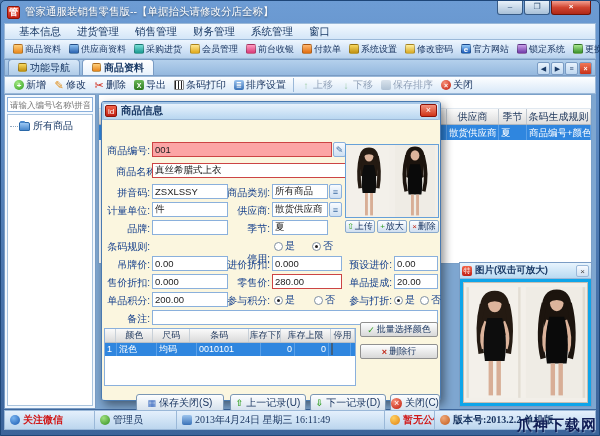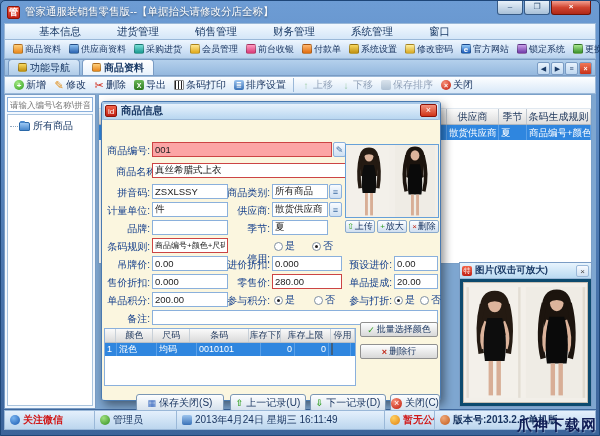--- a/index.html
+++ b/index.html
@@ -11,21 +11,21 @@
   .titlebar { position:absolute; left:0; top:0; right:0; height:22px; display:flex; align-items:center; padding:0 6px; color:#fff; }
   .applogo { width:13px; height:13px; border-radius:2px; background:linear-gradient(#f4664a,#c01f14); border:1px solid #8c1208; color:#fff; font-size:9px; font-weight:bold; display:flex; align-items:center; justify-content:center; margin-right:5px; flex:0 0 auto;}
   .apptitle { font-size:10.5px; text-shadow:0 1px 2px rgba(0,0,0,.5); white-space:nowrap; overflow:hidden; }
   .winbtns { position:absolute; right:8px; top:0; display:flex; }
   .wbtn { height:14px; border:1px solid #365a86; border-top:none; border-radius:0 0 3px 3px; background:linear-gradient(#e8f1fa,#b8cde2 50%,#9ab4cе); background:linear-gradient(#e8f1fa,#a8c0d8); color:#2a4a70; font-size:8px; line-height:12px; text-align:center; margin-left:1px; }
   .wbtn.min,.wbtn.max { width:26px; }
   .wbtn.cls { width:40px; background:linear-gradient(#f4a090,#d04430 50%,#b02818); color:#fff; border-color:#701408; font-weight:bold; }
 
   
   .menubar { position:absolute; left:3px; right:3px; top:22px; height:17px; background:linear-gradient(#f2f8fe,#d4e6f8); border:1px solid #9ab8d8; display:flex; align-items:center; padding-left:6px; }
-  .menuitem { color:#1a3a66; font-size:10.5px; padding:1px 8px;margin-left:20px; }
+  .menuitem { color:#1a3a66; font-size:10.5px; padding:1px 8px; }
 
   
   .toolbar { position:absolute; left:3px; right:3px; top:39px; height:19px; background:linear-gradient(#eef6fe,#cadef4 70%,#b8d2ec); border:1px solid #9ab8d8; border-top:none; display:flex; align-items:center; padding-left:4px; }
   .tbtn { display:flex; align-items:center; padding:1px 3px; color:#16325e; font-size:9px; white-space:nowrap; border:1px solid transparent; border-radius:2px; }
   .ticon { width:10px; height:10px; border-radius:2px; margin-right:2px; flex:0 0 auto; border:1px solid rgba(0,0,0,.25); }
   .c-orange { background:linear-gradient(#ffcf7a,#e8861c); }
   .c-blue   { background:linear-gradient(#8cc0f0,#2a62b0); }
   .c-teal   { background:linear-gradient(#7ae0d8,#189890); }
   .c-yellow { background:linear-gradient(#ffe890,#e0a818); }
   .c-pink   { background:linear-gradient(#ff9cc0,#d83878); }
@@ -75,21 +75,21 @@
 
   
   .bggrid { position:absolute; left:94px; right:4px; top:0; height:170px; background:#fff; border:1px solid #7aa0c8; overflow:hidden; }
   .bgstrip { height:14px; background:#fff; border-bottom:1px solid #e0e8f0; }
   .bghead { display:flex; height:16px; background:linear-gradient(#fbfbfb,#dcdcdc); border-bottom:1px solid #b0b8c0; }
   .bghc { font-size:10px; color:#223a5e; text-align:center; line-height:15px; border-right:1px solid #c0c8d0; overflow:hidden; white-space:nowrap; }
   .bgrow { display:flex; height:15px; background:#2f86df; color:#fff; }
   .bgrc { font-size:9.5px; line-height:15px; padding-left:2px; border-right:1px solid #5aa0e8; overflow:hidden; white-space:nowrap; }
 
   
-  .imgpanel { position:absolute; left:455px; right:4px; top:168px; bottom:2px; background:#0c4a6e; border:1px solid #7a9cc4; }
+  .imgpanel { position:absolute; left:455px; right:4px; top:168px; bottom:2px; background:#0ea5e9; border:1px solid #7a9cc4; }
   .imgtitle { height:16px; display:flex; align-items:center; background:linear-gradient(#e8f4fd,#badaf2); border-bottom:1px solid #9ab8d8; padding:0 2px; }
   .imgtitle .ric { width:10px; height:10px; background:linear-gradient(#f4664a,#c01f14); border-radius:2px; margin-right:3px; color:#fff; font-size:7px; text-align:center; line-height:10px;}
   .imgtitle .txt { font-size:9.5px; font-weight:bold; color:#1a3a66; flex:1; white-space:nowrap; overflow:hidden;}
   .imgtitle .xbtn { width:13px; height:12px; font-size:8px; line-height:11px; text-align:center; color:#444; background:linear-gradient(#f8fbff,#d0e0f0); border:1px solid #9ab8d8; border-radius:2px; }
   .photo { position:absolute; left:3px; right:3px; top:19px; bottom:3px; background:#f2efe9; border:1px solid #c8c0b4; display:flex; overflow:hidden; }
   .photo svg { width:50%; height:100%; }
 
   
   .dialog { position:absolute; left:97px; top:7px; width:340px; height:300px; background:#fbf6df; border:1px solid #4a7ab0; border-radius:3px; box-shadow:3px 4px 10px rgba(0,0,0,.45); outline:2px solid #a8c8e8; outline-offset:-3px; }
   .dtitle { height:18px; background:linear-gradient(#eef6fe,#b8d6f0); border-bottom:1px solid #9ab8d8; border-radius:3px 3px 0 0; display:flex; align-items:center; padding:0 3px; }
@@ -121,21 +121,21 @@
   .sidebtn { position:absolute; left:258px; width:78px; height:15px; display:flex; align-items:center; justify-content:center; background:linear-gradient(#fdfeff,#d8d8d8); border:1px solid #909090; border-radius:2px; font-size:9px; color:#16325e; white-space:nowrap;}
   .sidebtn .g { margin-right:2px; font-size:9px; font-weight:bold; }
 
   .bbtn { position:absolute; top:274px; height:18px; display:flex; align-items:center; justify-content:center; background:linear-gradient(#fdfeff,#d4e0ec); border:1px solid #7a96b4; border-radius:3px; font-size:10px; color:#16325e; white-space:nowrap; }
   .bbtn .g { margin-right:3px; font-size:9px; }
   .gdisk { color:#3a6ac0; } .gup,.gdn { color:#2f9e1f; font-weight:bold; }
   .gx { width:11px; height:11px; border-radius:50%; background:radial-gradient(circle at 35% 30%,#f89078,#c01808); color:#fff; font-size:7px; line-height:11px; text-align:center; }
 
   
   .statusbar { position:absolute; left:3px; right:3px; bottom:5px; height:20px; background:linear-gradient(#e4f0fc,#bcd6ee); border:1px solid #9ab8d8; display:flex; align-items:center; }
-  .ssec { display:flex; align-items:center; height:100%; padding:4px 5px; border-right:1px solid #9ab8d8; white-space:nowrap; overflow:hidden; }
+  .ssec { display:flex; align-items:center; height:100%; padding:4px 5px; border-right:1px solid #9ab8d8; white-space:nowrap; overflow:hidden;font-family:Liberation Serif, serif; }
   .sico { width:10px; height:10px; border-radius:50%; margin-right:3px; flex:0 0 auto; }
   .red-t { color:#d01818; font-weight:bold; font-size:10px; }
   .navy-t { color:#16325e; font-size:10px; }
   .watermark { position:absolute; right:2px; bottom:0; font-size:15px; font-weight:bold; color:#101e56; letter-spacing:1px; z-index:60; text-shadow:1px 1px 0 rgba(255,255,255,.25); }
 </style>
 </head>
 <body>
 
 <div class="window">
 
@@ -362,21 +362,20 @@
         <span class="lb" style="left:120px;top:84px;width:48px">供应商:</span>
         <input class="ip" style="left: 170px; top: 82px; width: 56px;" value="散货供应商">
         <span class="miniicon" style="left:227px;top:82px">≡</span>
 
         <span class="lb" style="left:2px;top:102px;width:46px">品牌:</span>
         <input class="ip" style="left: 50px; top: 100px; width: 76px;" value="">
         <span class="lb" style="left:120px;top:102px;width:48px">季节:</span>
         <input class="ip" style="left: 170px; top: 100px; width: 56px;" value="夏">
 
         <span class="lb" style="left:2px;top:120px;width:46px">条码规则:</span>
-        <input class="ip red" style="left: 50px; top: 118px; width: 76px; font-size: 8px;" value="商品编号+颜色+尺码">
         <span class="lb" style="left:120px;top:132px;width:48px">停用:</span>
         <span class="radio" style="left:172px;top:119px">
             <span class="rdot"></span>
             <span>是</span>
           </span>
         <span class="radio" style="left:210px;top:119px">
             <span class="rdot on"></span>
             <span>否</span>
           </span>
 

